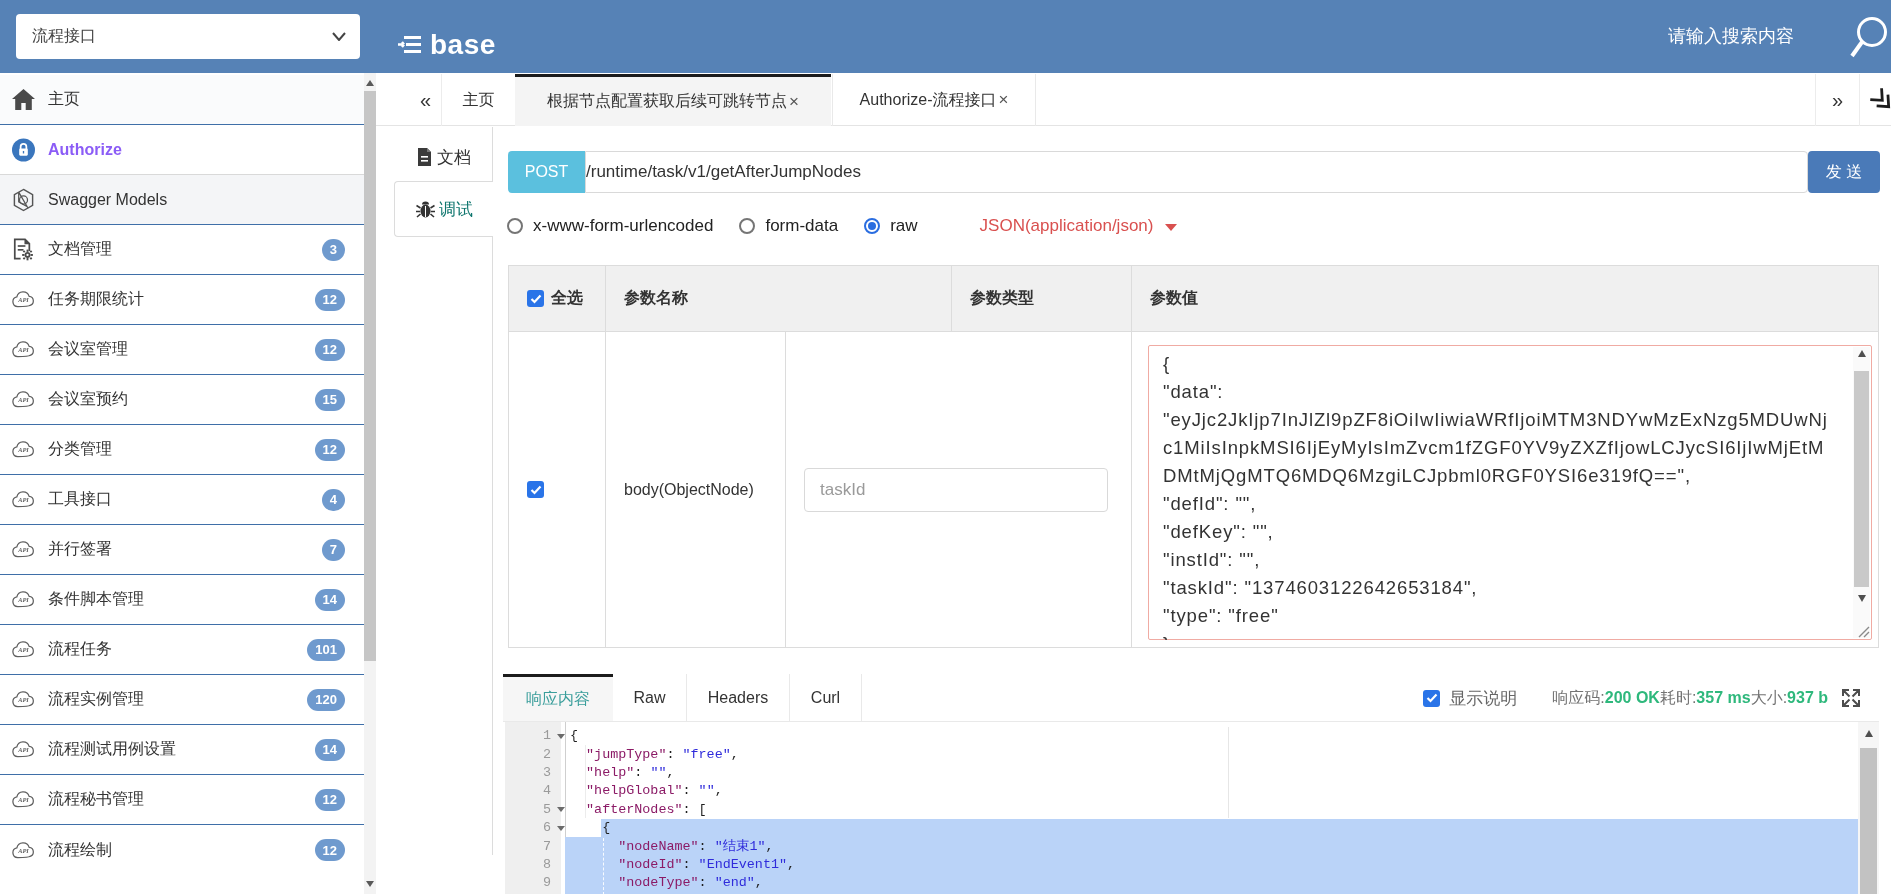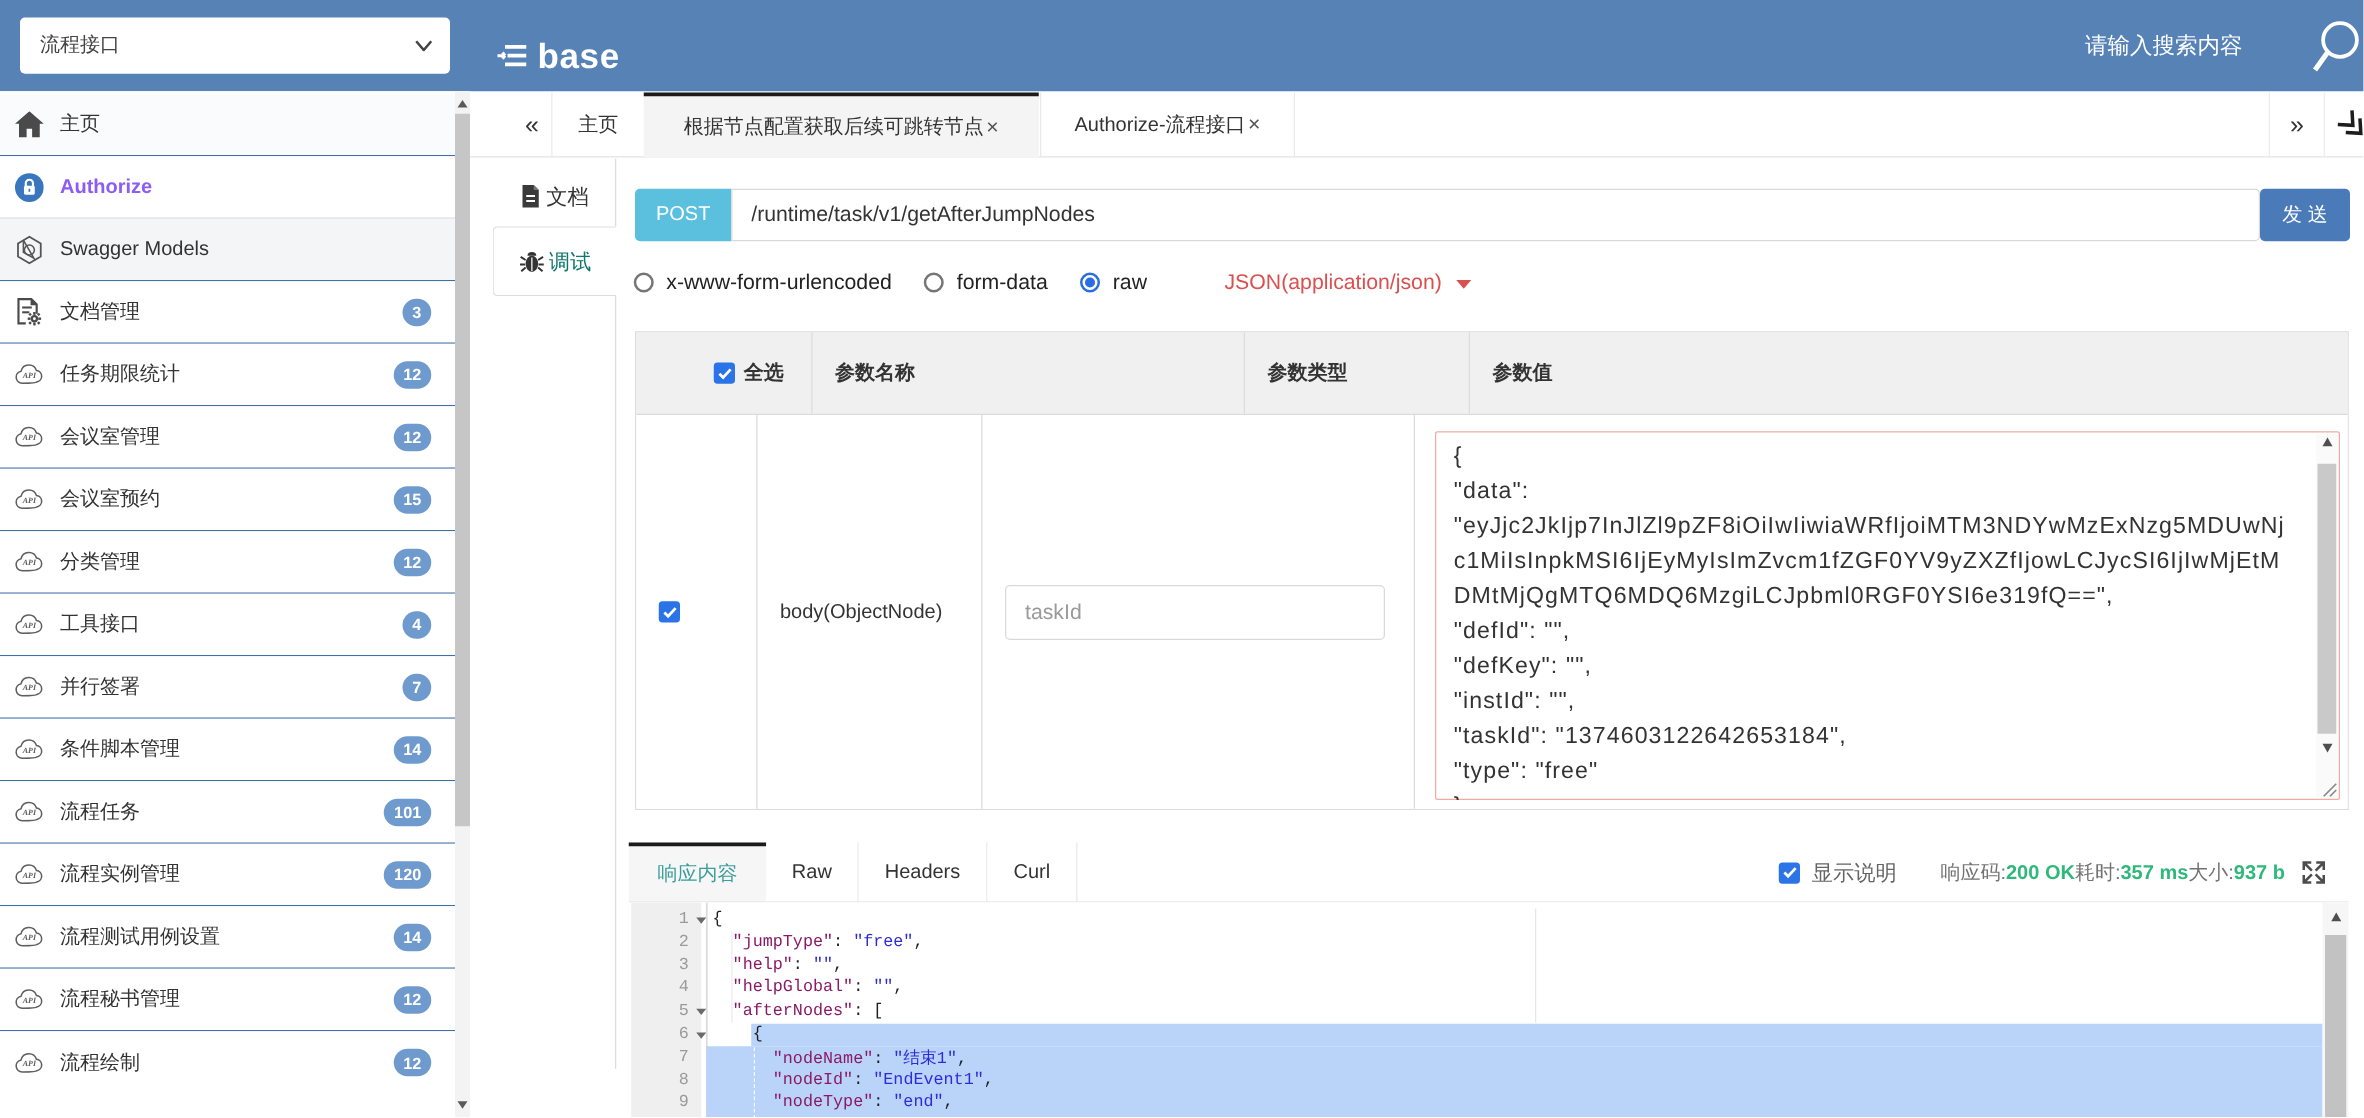--- a/index.html
+++ b/index.html
@@ -64,39 +64,39 @@
   #subtab-strip1 { left:492px; top:127px; width:1px; height:54px; background:#dcdcdc; }
   #subtab-debug { left:394px; top:181px; width:99px; height:56px; border:1px solid #dcdcdc; border-right:none;
     border-radius:4px 0 0 4px; background:#fff; display:flex; align-items:center; justify-content:center;
     font-size:17px; color:#0f766e; cursor:pointer; }
   #subtab-strip2 { left:492px; top:237px; width:1px; height:618px; background:#dcdcdc; }
 
   
   #post-chip { left:508px; top:151px; width:77px; height:42px; background:#5bc0de; border-radius:4px 0 0 4px;
     color:#fff; font-size:16px; display:flex; align-items:center; justify-content:center; }
   #url-input { left:585px; top:151px; width:1223px; height:42px; border:1px solid #d9d9d9; background:#fff;
-    border-radius:0 4px 4px 0; font-size:17px; color:#333; padding-left:15px; line-height:40px;
+    border-radius:0 4px 4px 0; font-size:17px; color:#333; line-height:40px;
     font-family:"Liberation Sans", sans-serif; outline:none; }
   #send-btn { left:1808px; top:151px; width:72px; height:42px; background:#4a7ab8; border:none; border-radius:4px;
     color:#fff; font-size:16px; cursor:pointer; }
 
   
   #body-type-row { left:507px; top:212px; height:28px; display:flex; align-items:center; font-size:17px; color:#222; }
   .radio-item { display:flex; align-items:center; margin-right:26px; cursor:pointer; }
   .radio-circle { width:16px; height:16px; border:2px solid #757575; border-radius:50%; margin-right:10px; background:#fff; flex:none; }
   .radio-item.sel .radio-circle { border-color:#2a6de0; display:flex; align-items:center; justify-content:center; }
   .radio-item.sel .radio-circle::after { content:""; width:8px; height:8px; background:#2a6de0; border-radius:50%; }
   #content-type { display:flex; align-items:center; margin-left:36px; color:#d9504f; cursor:pointer; }
   #content-type .ct-caret { width:0; height:0; border-left:6px solid transparent; border-right:6px solid transparent;
     border-top:7px solid #d9504f; margin-left:12px; margin-top:3px; }
 
   
   #params-table { left:508px; top:265px; width:1371px; border:1px solid #dcdcdc; }
   .p-row { display:flex; }
-  .p-head { background:#f0f0f0; height:66px; border-bottom:1px solid #dcdcdc; font-weight:bold; color:#333;padding-left:44px; }
+  .p-head { background:#f0f0f0; height:66px; border-bottom:1px solid #dcdcdc; font-weight:bold; color:#333; }
   .p-body { background:#fff; height:315px; }
   .p-cell { border-right:1px solid #dcdcdc; display:flex; align-items:center; padding-left:18px; font-size:16px; color:#333; }
   .p-cell:last-child { border-right:none; }
   .pc1 { width:97px; } .pc2 { width:180px; } .pc3 { width:346px; } .pc4 { flex:1; }
   .p-head .pc1 { gap:7px; }
   .checkbox { width:17px; height:17px; background:#2a74e8; border-radius:3px; display:flex; align-items:center; justify-content:center; flex:none; cursor:pointer; }
   .checkbox svg { display:block; }
   #param-name-input { width:304px; height:44px; border:1px solid #d9d9d9; border-radius:4px; padding-left:15px;
     font-size:17px; color:#9a9a9a; font-family:"Liberation Sans", sans-serif; outline:none; background:#fff; }
 

